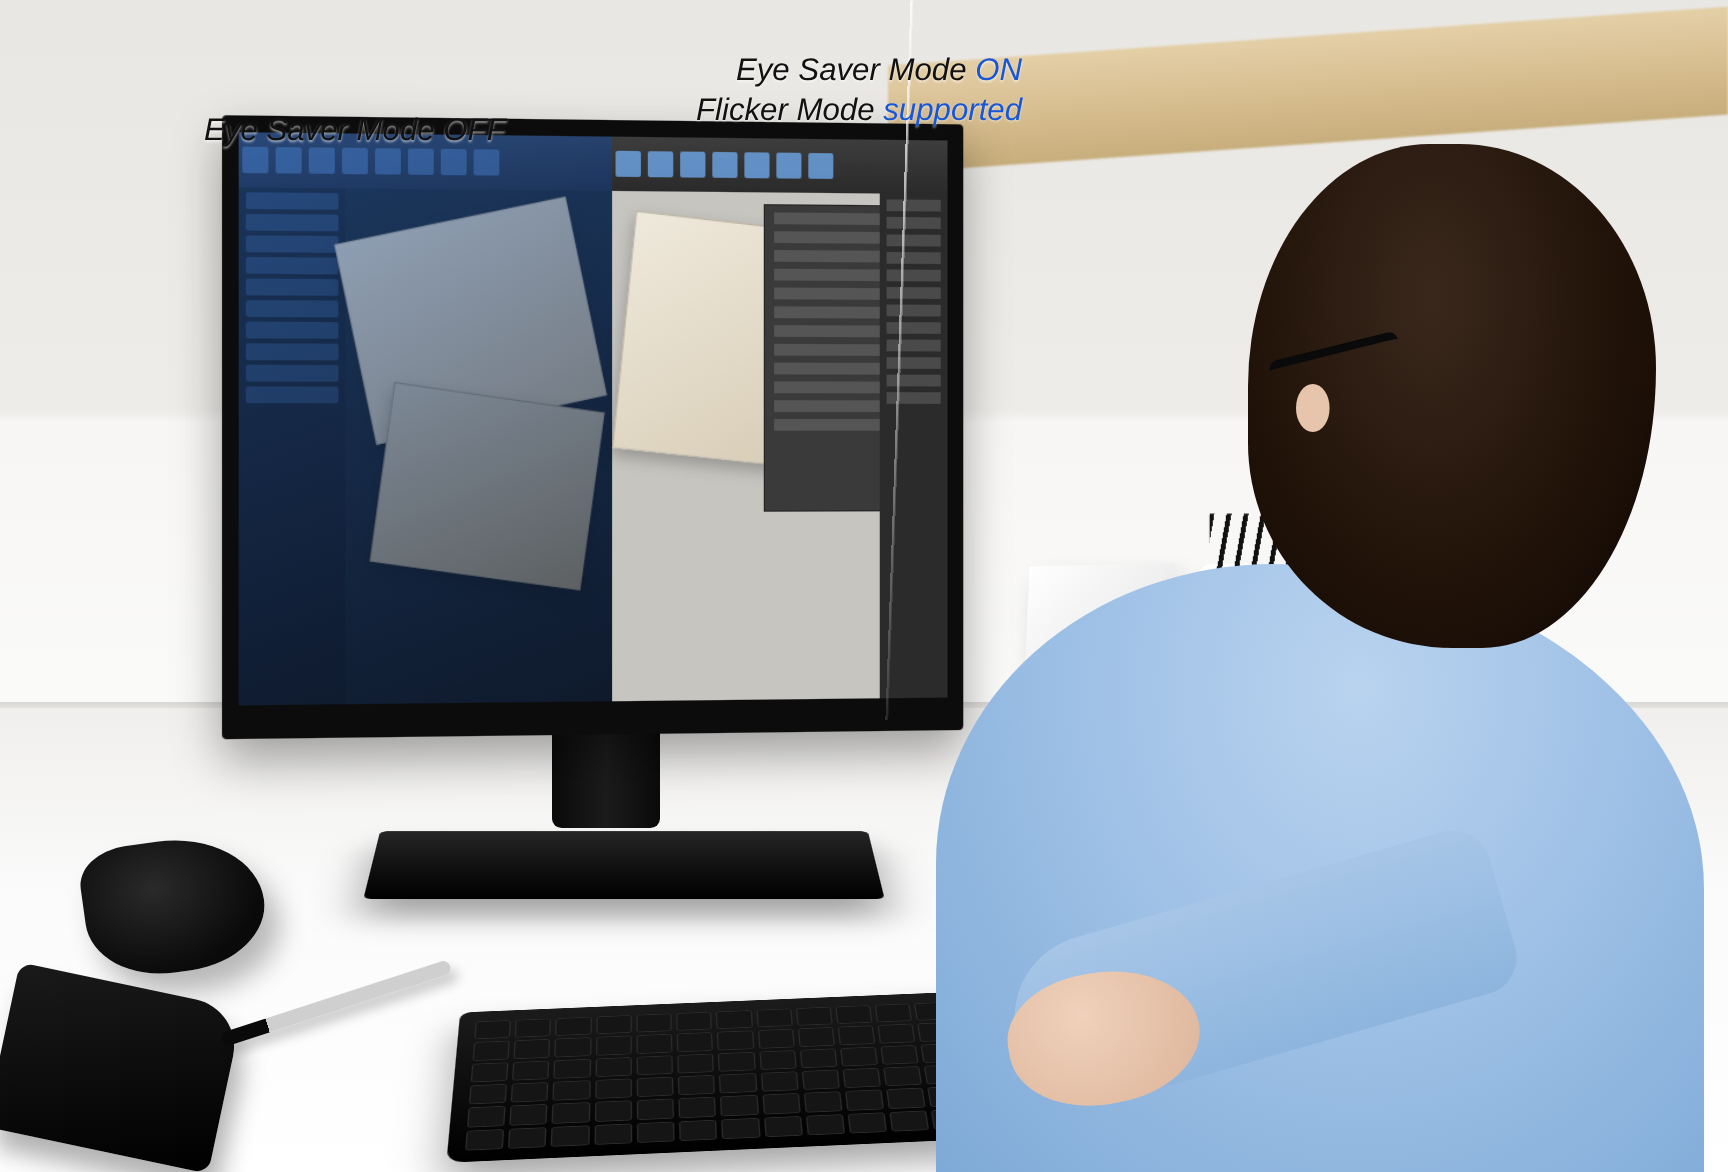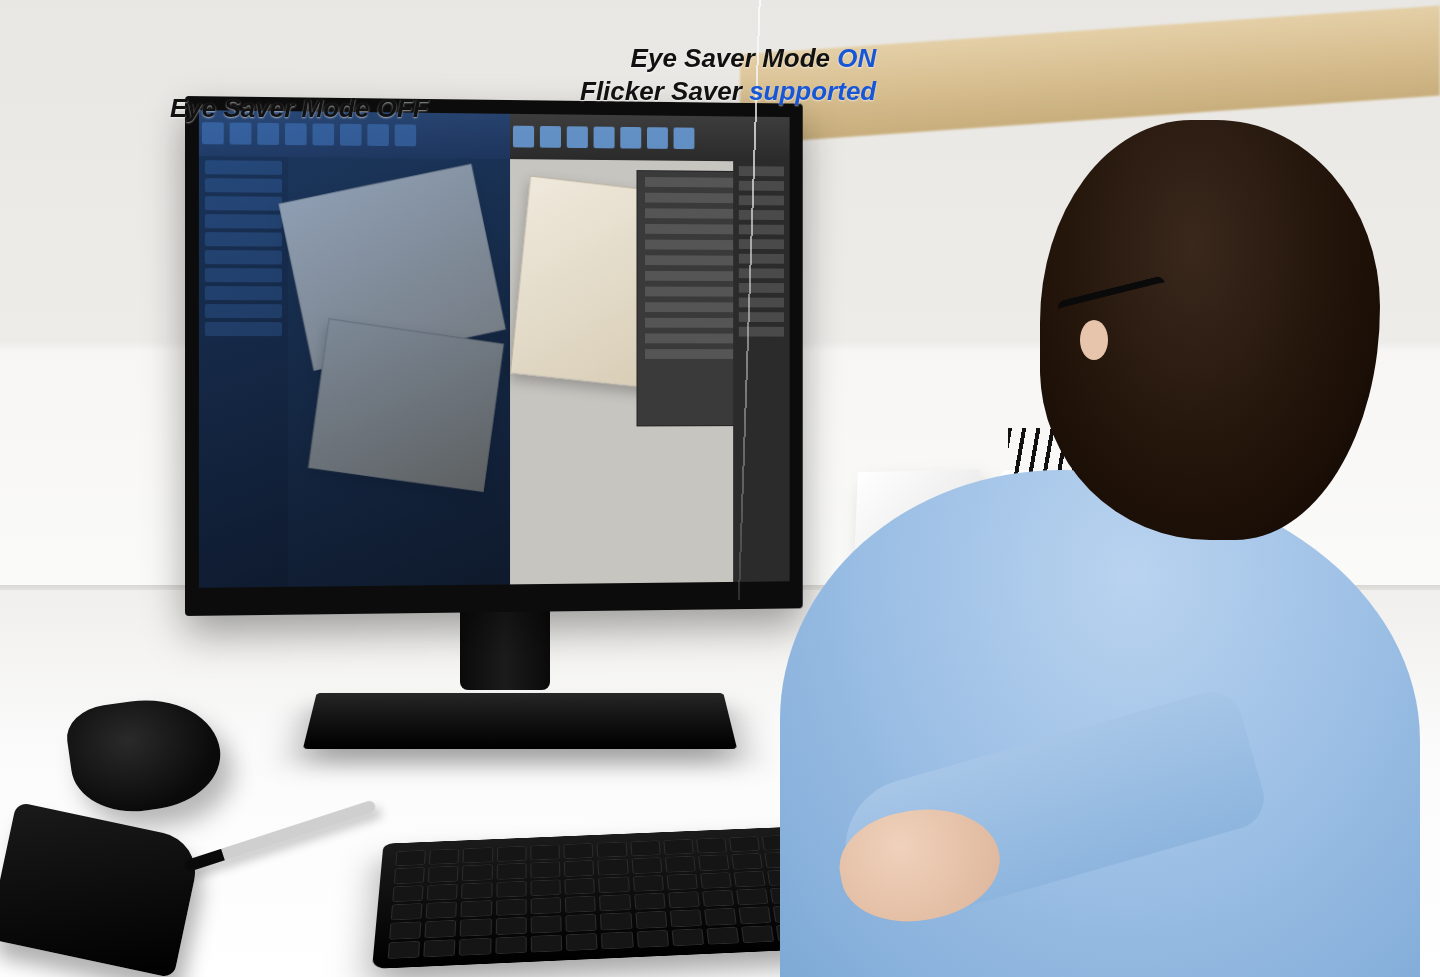--- a/index.html
+++ b/index.html
@@ -56,21 +56,21 @@
     background:#2b2b2b;}
   .half.right .strip .t{height:10px;margin:5px 6px;background:#4a4a4a;}
   
   .plan{position:absolute;background:linear-gradient(145deg,#efe9dc,#d8cdb6);
     border:1px solid rgba(0,0,0,.15);box-shadow:0 6px 14px rgba(0,0,0,.25);}
   .half.left .plan.a{left:96px;top:70px;width:200px;height:170px;transform:rotate(-12deg);}
   .half.left .plan.b{left:120px;top:220px;width:180px;height:150px;transform:rotate(8deg);
     background:linear-gradient(145deg,#ddd7c6,#b7ac90);}
   .half.right .plan.c{left:10px;top:70px;width:150px;height:200px;transform:rotate(6deg);}
   
-  .caption{position:absolute;font-weight:700;font-style:italic;
+  .caption{position:absolute;font-weight:400;font-style:italic;
     font-family:"Arial Black",Arial,sans-serif;line-height:1.25;
     text-shadow:0 1px 2px rgba(255,255,255,.6);}
   .caption.left{left:170px;top:92px;font-size:26px;color:#111;}
   .caption.right{left:580px;top:42px;font-size:26px;color:#111;text-align:right;}
   .accent{color:#1756d6;}
   
   .keyboard{position:absolute;left:380px;top:790px;width:640px;height:200px;
     background:linear-gradient(180deg,#1b1b1b,#000);border-radius:10px 10px 14px 14px;
     transform:perspective(2000px) rotateX(52deg) rotateZ(-4deg);
     box-shadow:0 24px 40px rgba(0,0,0,.35);}
@@ -195,21 +195,21 @@
   <div class="divider"></div>
 
   <div class="caption left">
     <div>Eye Saver Mode OFF</div>
   </div>
   <div class="caption right">
     <div>
       <span>Eye Saver Mode </span><span class="accent">ON</span>
     </div>
     <div>
-      <span>Flicker Saver </span><span class="accent">supported</span>
+      <span>Flicker Mode </span><span class="accent">supported</span>
     </div>
   </div>
 
   <div class="notecube"></div>
   <div class="pencup"></div>
 
   <div class="keyboard">
     <div class="keys">
 
       <div></div>

